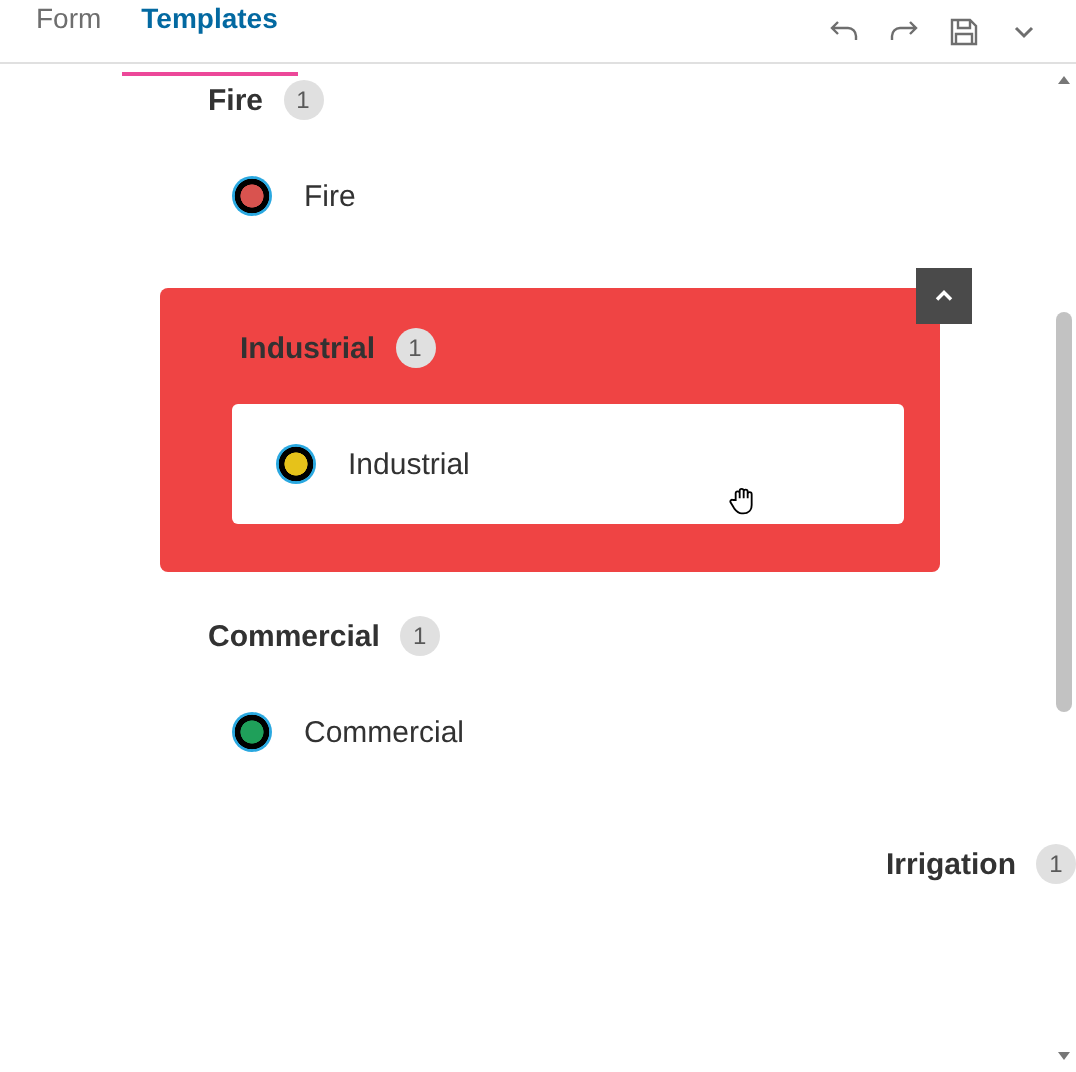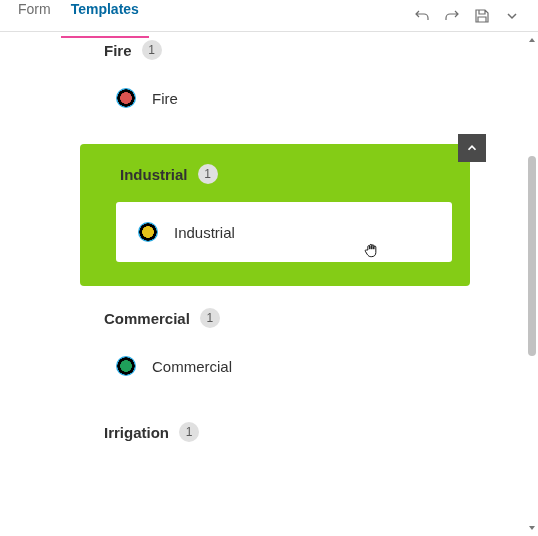--- a/index.html
+++ b/index.html
@@ -48,23 +48,24 @@
     justify-content: center;
     color: #6e6e6e;
     cursor: pointer;
   }
   .content-wrapper {
     position: relative;
     height: 504px;
     overflow: hidden;
   }
   .content {
-    padding: 0 0 0 16px;
+    padding: 0 0 0 0;
     height: 100%;
     overflow-y: auto;
+    margin-left: 16px;
   }
   .group {
     padding: 10px 0 12px 0;
   }
   .group-header {
     display: flex;
     align-items: center;
     gap: 10px;
     padding: 6px 0 10px 88px;
   }
@@ -98,21 +99,21 @@
     display: flex;
     align-items: center;
     justify-content: center;
     flex-shrink: 0;
   }
   .item-label {
     font-size: 15px;
     color: #323232;
   }
   .group.selected {
-    background: #84cc16;
+    background: #ef4444;
     border-radius: 4px;
     margin: 6px 68px 6px 64px;
     padding: 20px 18px 24px 18px;
     position: relative;
   }
   .group.selected .group-header {
     padding: 0 0 18px 22px;
   }
   .group.selected .item-card {
     background: #ffffff;
@@ -253,21 +254,21 @@
       </div>
       <div class="item-row">
         <span class="item-icon">
           <span class="icon-ring" style="background:radial-gradient(circle,#1fa05a 40%,#000 42%,#000 60%,#2aa8e0 62%);"></span>
         </span>
         <span class="item-label">Commercial</span>
       </div>
     </div>
 
     <div class="group" style="padding-bottom:0;">
-      <div class="group-header" style="padding-bottom:4px;">
+      <div class="group-header" style="padding-bottom:4px;justify-content:flex-end;">
         <span class="group-title">Irrigation</span>
         <span class="badge">1</span>
       </div>
     </div>
 
   </div>
 
   <div class="scrollbar-track">
     <div class="scroll-arrow" style="position:absolute;top:0;">
       <svg viewBox="0 0 8 8" width="8" height="8">

